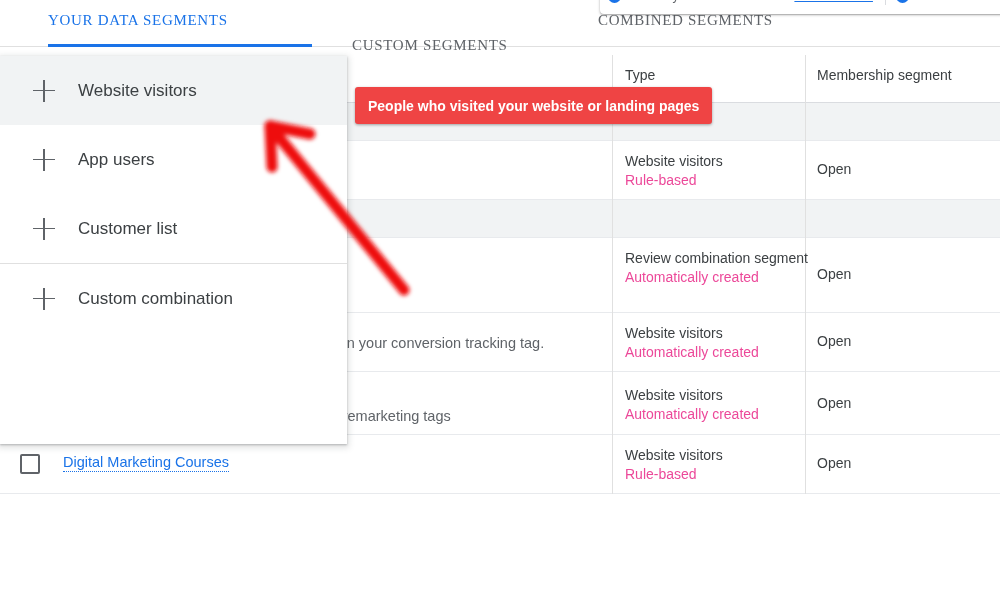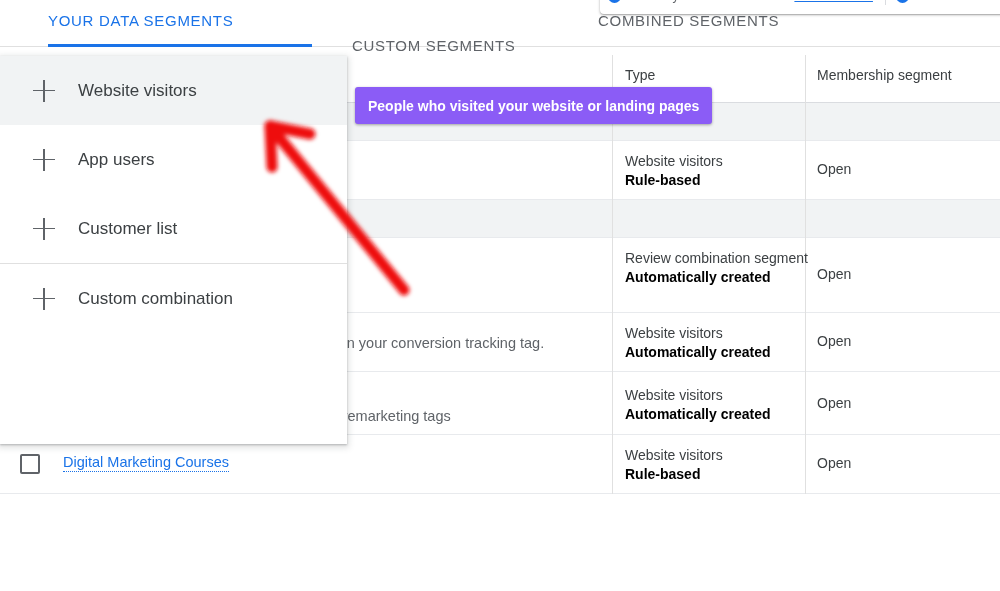--- a/index.html
+++ b/index.html
@@ -48,21 +48,21 @@
 
   
   .tabbar {
     position: absolute; top: 0; left: 0; width: 1000px; height: 47px;
     background: #fff;
     border-bottom: 1px solid #e0e0e0;
   }
   .tab {
     position: absolute; top: 12px;
     font-size: 15px; letter-spacing: 0.7px; font-weight: 500;
-    color: #5f6368; white-space: nowrap; cursor: pointer;
+    color: #5f6368; white-space: nowrap; cursor: pointer; font-family: Liberation Serif, serif;
   }
   .tab.active { color: #1a73e8; }
   .tab-underline {
     position: absolute; top: 44px; height: 3px; background: #1a73e8;
   }
 
   
   .table { position: absolute; top: 47px; left: 0; width: 1000px; }
   .thead {
     position: relative; height: 56px; background: #fff;
@@ -95,21 +95,21 @@
     white-space: nowrap;
   }
   .desc {
     position: absolute; left: 63px;
     font-size: 14.5px; color: #5f6368; white-space: nowrap; line-height: 18px;
   }
   .cell-type {
     position: absolute; left: 625px; font-size: 14px; color: #3c4043;
     line-height: 19px;
   }
-  .cell-type .sub { color: #000000; display:block;font-weight:bold; }
+  .cell-type .sub { color: #ec4899; display:block; }
   .cell-status {
     position: absolute; left: 817px; font-size: 14px; color: #3c4043;
   }
 
   
   .dropdown {
     position: absolute; left: 0px; top: 56px; width: 347px; height: 388px;
     background: #fff;
     box-shadow: 0 2px 6px 2px rgba(60,64,67,0.15), 0 1px 2px rgba(60,64,67,0.3);
     z-index: 40;
@@ -129,21 +129,21 @@
   .dd-plus::before { left: 0; top: 10px; width: 22px; height: 1.6px; }
   .dd-plus::after  { top: 0; left: 10px; height: 22px; width: 1.6px; }
   .dd-label {
     margin-left: 23px; font-size: 17px; color: #3c4043; white-space: nowrap;
   }
   .dd-divider { height: 1px; background: #e0e0e0; margin: 0; }
 
   
   .tooltip {
     position: absolute; left: 355px; top: 87px; height: 37px;
-    background: #8b5cf6; border-radius: 3px; z-index: 60;
+    background: #ef4444; border-radius: 3px; z-index: 60;
     display: flex; align-items: center; padding: 0 13px;
     box-shadow: 0 1px 3px rgba(0,0,0,0.35);
   }
   .tooltip span {
     color: #ffffff; font-size: 14px; font-weight: bold; white-space: nowrap;
   }
 
   
   .arrow { position: absolute; left: 0; top: 0; width: 1000px; height: 591px;
            pointer-events: none; z-index: 80; }

